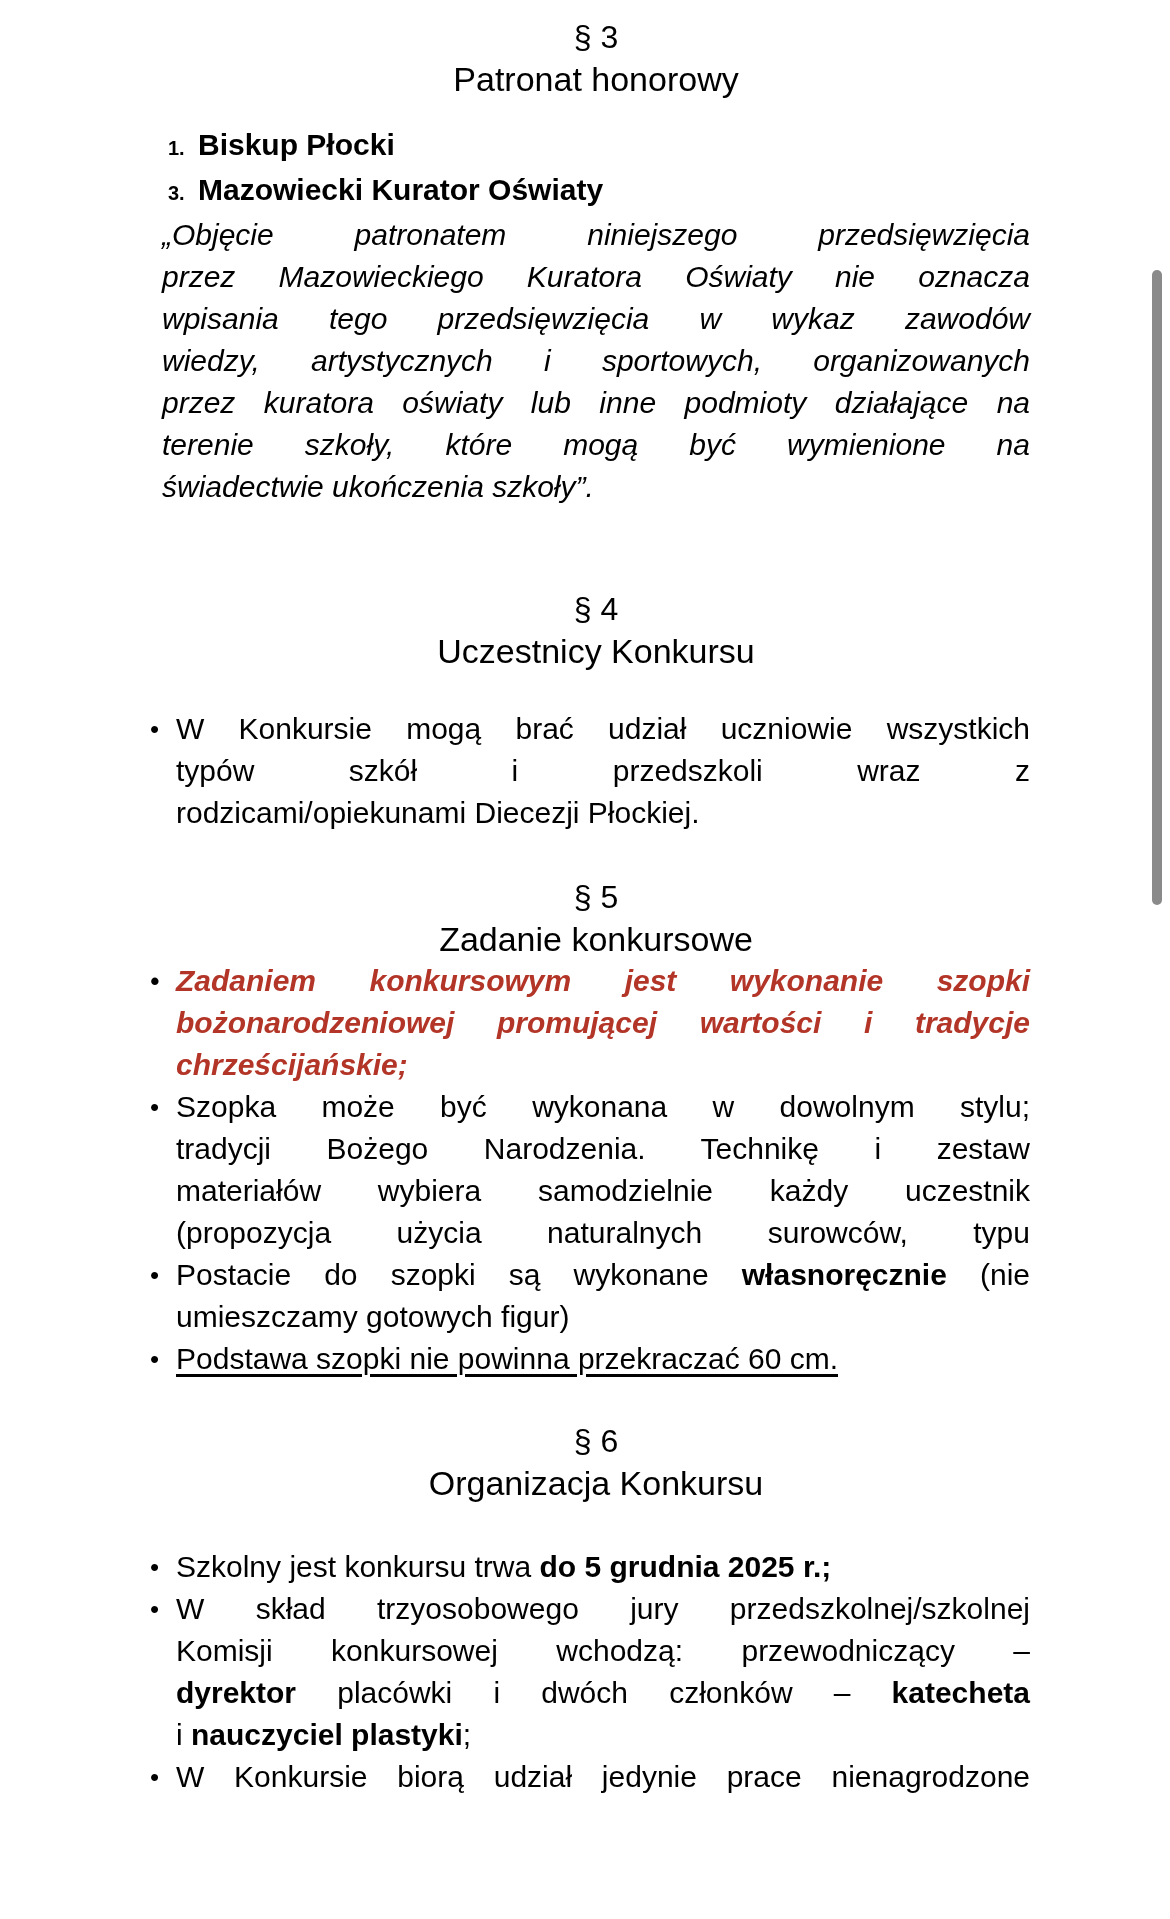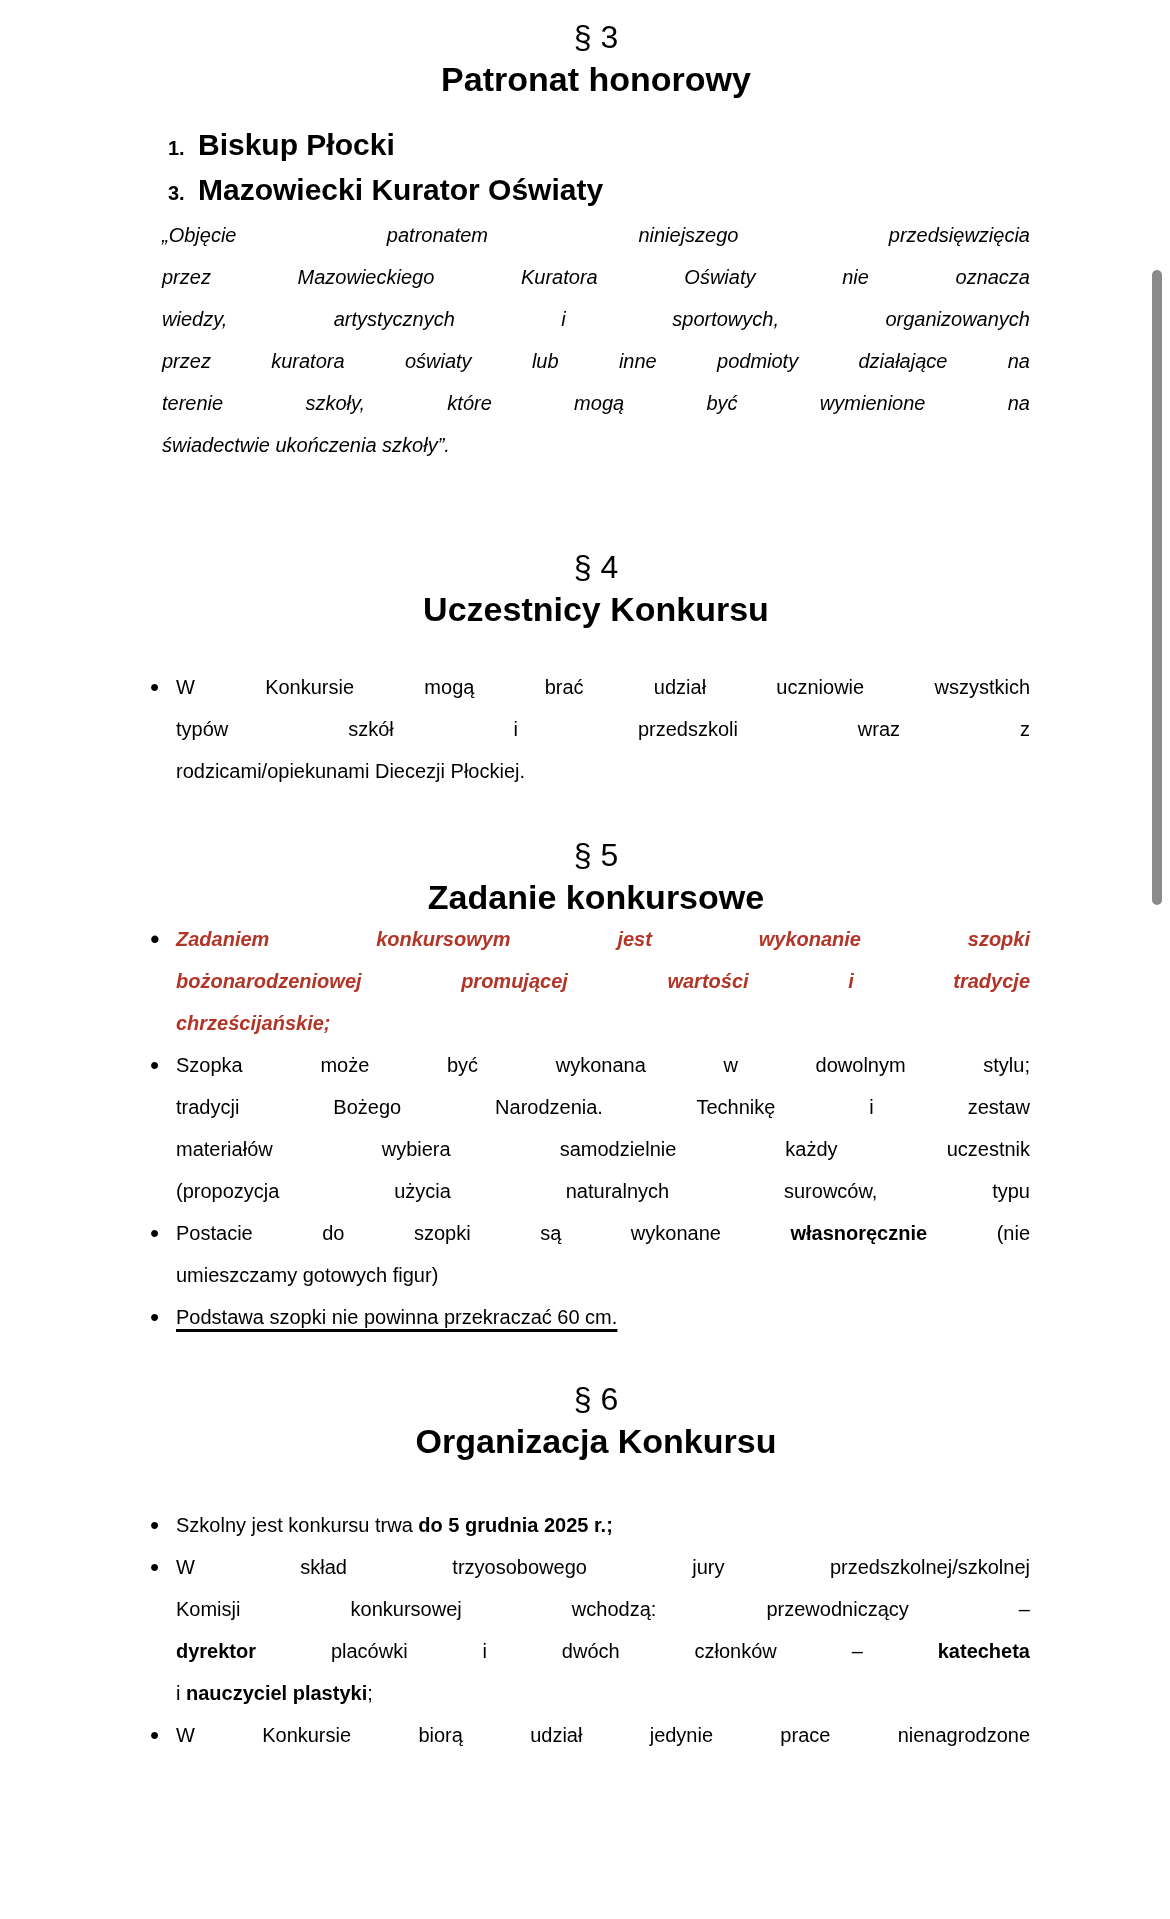--- a/index.html
+++ b/index.html
@@ -3,40 +3,40 @@
 <meta charset="utf-8">
 <style>
   html,body{margin:0;padding:0;background:#fff;}
   .page{
     position:relative;width:1170px;height:1919px;background:#fff;overflow:hidden;
     font-family:"Liberation Sans",sans-serif;color:#000;
   }
   .doc{position:absolute;left:162px;top:16px;width:868px;}
   .section-head{width:100%;}
   .par-number{font-size:32px;line-height:42px;font-weight:400;text-align:center;}
-  .par-title{font-size:34px;line-height:42px;font-weight:700;text-align:center;}
+  .par-title{font-size:34px;line-height:42px;font-weight:400;text-align:center;}
   
   .sec-s3 .section-head{margin-top:0;}
   .sec-s3 .blocks{margin-top:24px;}
   .sec-s4 .section-head{margin-top:80px;}
   .sec-s4 .blocks{margin-top:36px;}
   .sec-s5 .section-head{margin-top:42px;}
   .sec-s5 .blocks{margin-top:0;}
   .sec-s6 .section-head{margin-top:40px;}
   .sec-s6 .blocks{margin-top:42px;}
   
   .numbered{padding-left:6px;}
   .num-item{font-size:30px;line-height:42px;font-weight:700;}
   .num-marker{display:inline-block;width:30px;font-size:20px;font-weight:700;}
   
   .para,.bullet-item{position:relative;}
   .para.quote{font-style:italic;}
   .bullet-item{padding-left:14px;}
   .dot{position:absolute;left:-12px;top:0;font-size:26px;line-height:42px;color:#000;}
-  .line{font-size:20px;line-height:42px;text-align:left;}
+  .line{font-size:30px;line-height:42px;text-align:left;}
   .line.stretch{text-align:justify;text-align-last:justify;text-justify:inter-word;}
   .line .b{font-weight:700;}
   .bullet-item.red{color:var(--red,#B23527);font-weight:700;font-style:italic;}
   .bullet-item.underline .line{
     text-decoration:underline;
     text-decoration-thickness:3px;
     text-underline-offset:5px;
   }
   
   .scroll-thumb{
@@ -55,20 +55,21 @@
           <div class="par-title">Patronat honorowy</div>
         </div>
         <div class="blocks">
           <div class="numbered">
             <div class="num-item"><span class="num-marker">1.</span><span class="num-text">Biskup Płocki</span></div>
             <div class="num-item"><span class="num-marker">3.</span><span class="num-text">Mazowiecki Kurator Oświaty</span></div>
           </div>
           <div class="para quote">
             <div class="line stretch"><span>„Objęcie patronatem niniejszego przedsięwzięcia</span></div>
             <div class="line stretch"><span>przez Mazowieckiego Kuratora Oświaty nie oznacza</span></div>
+            <div class="line stretch"><span>wpisania tego przedsięwzięcia w wykaz zawodów</span></div>
             <div class="line stretch"><span>wiedzy, artystycznych i sportowych, organizowanych</span></div>
             <div class="line stretch"><span>przez kuratora oświaty lub inne podmioty działające na</span></div>
             <div class="line stretch"><span>terenie szkoły, które mogą być wymienione na</span></div>
             <div class="line"><span>świadectwie ukończenia szkoły”.</span></div>
           </div>
         </div>
       </section>
       <section class="sec sec-s4">
         <div class="section-head">
           <div class="par-number">§ 4</div>

